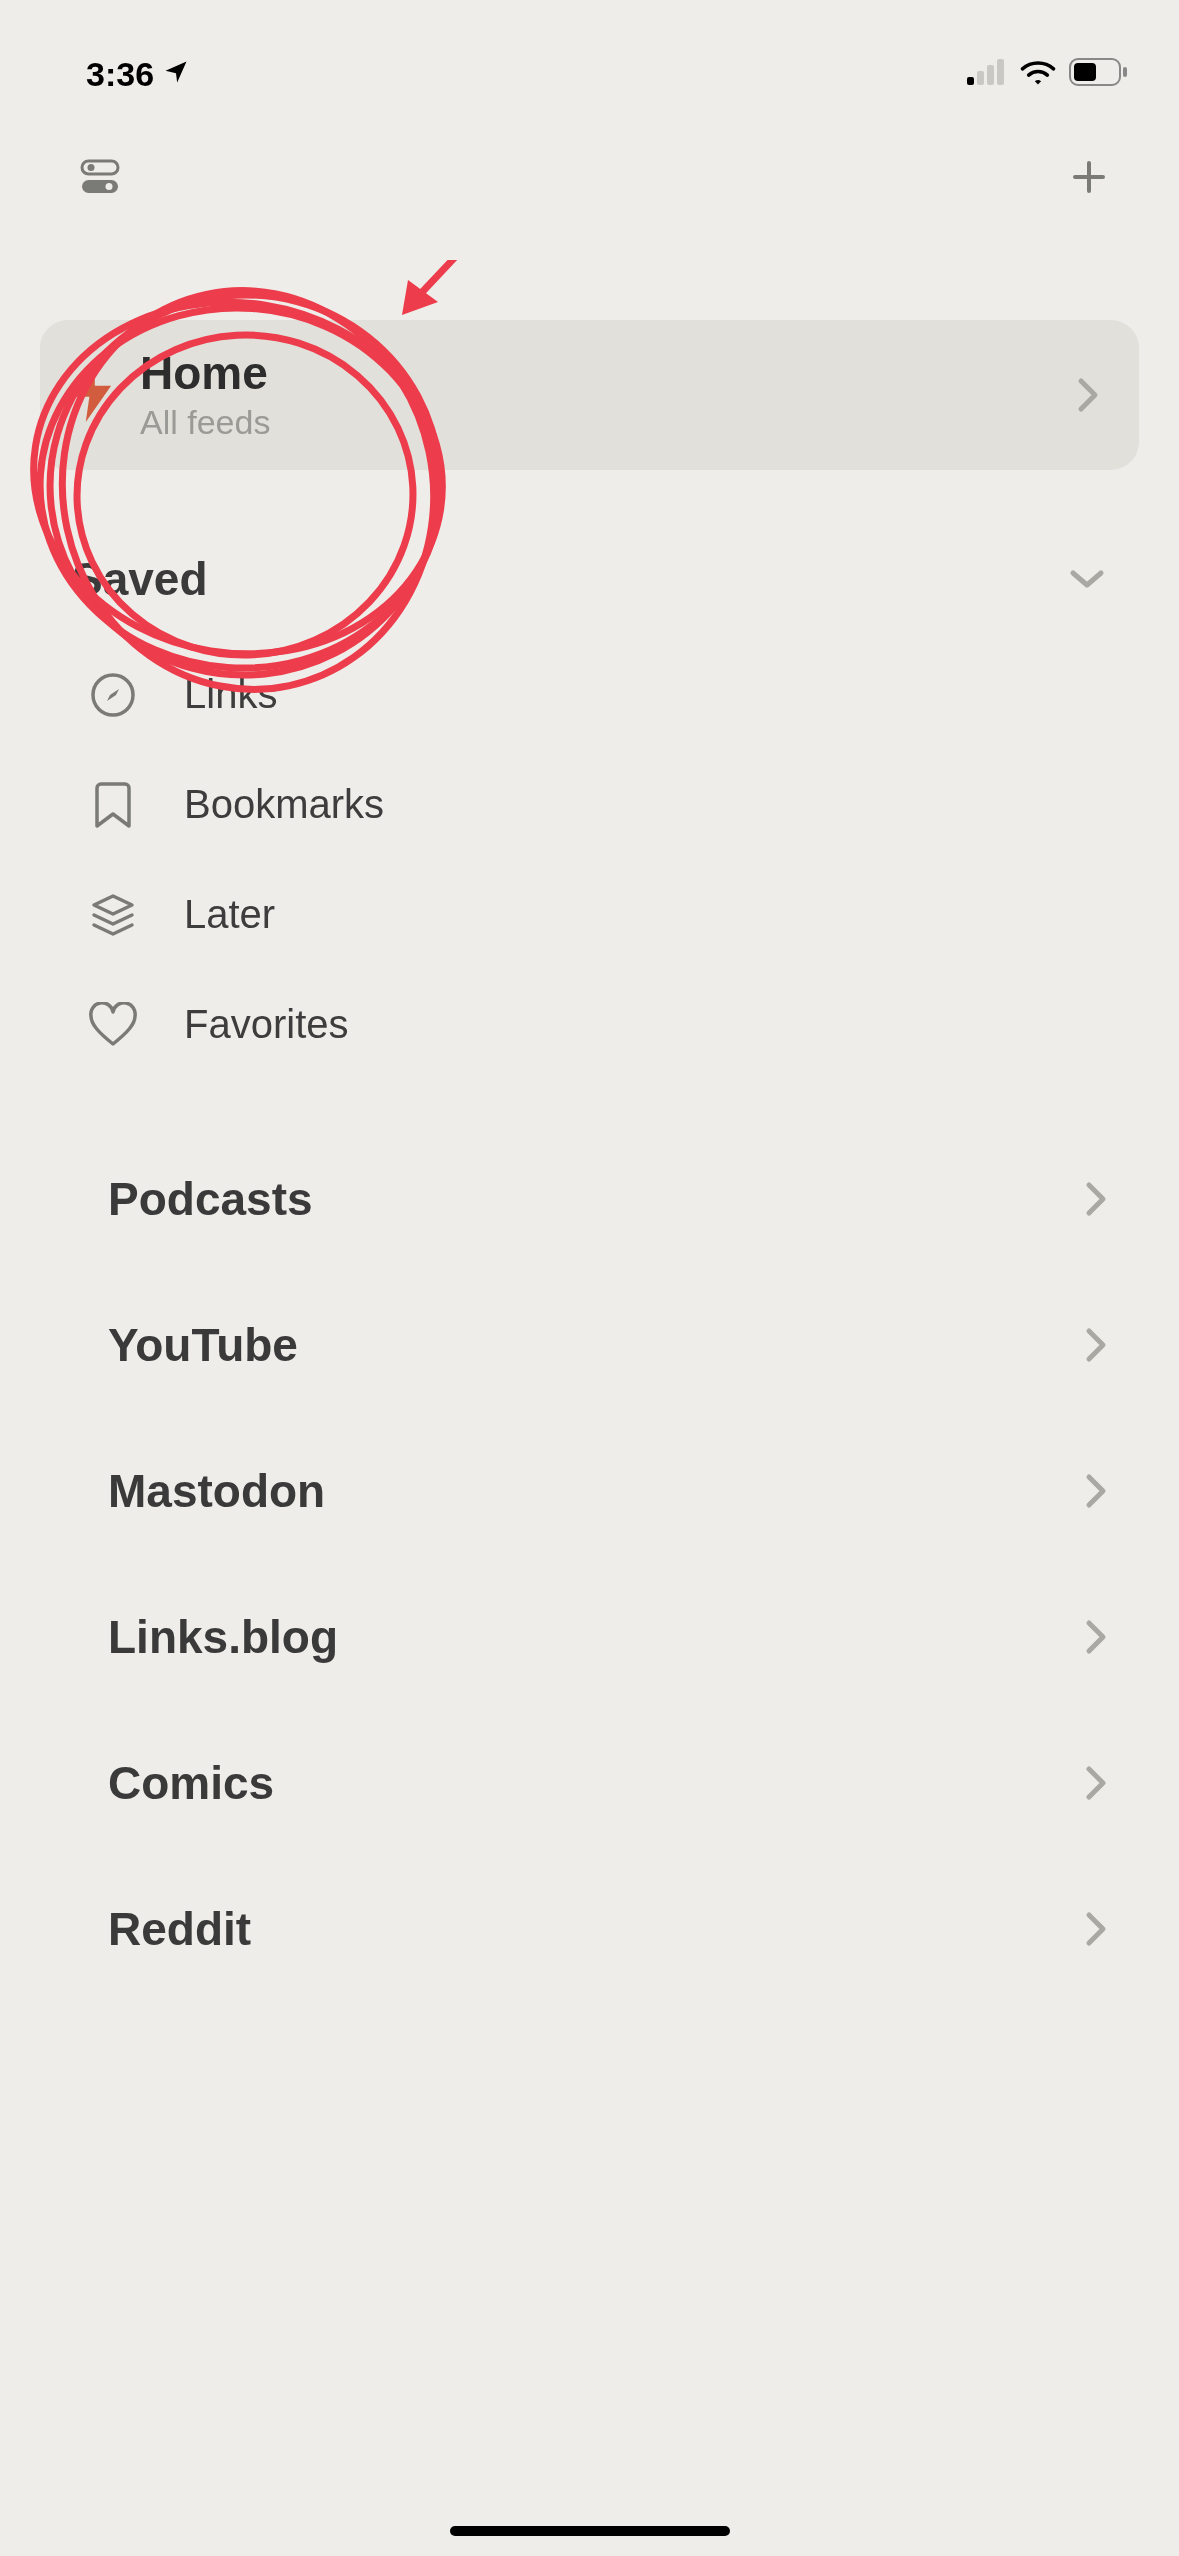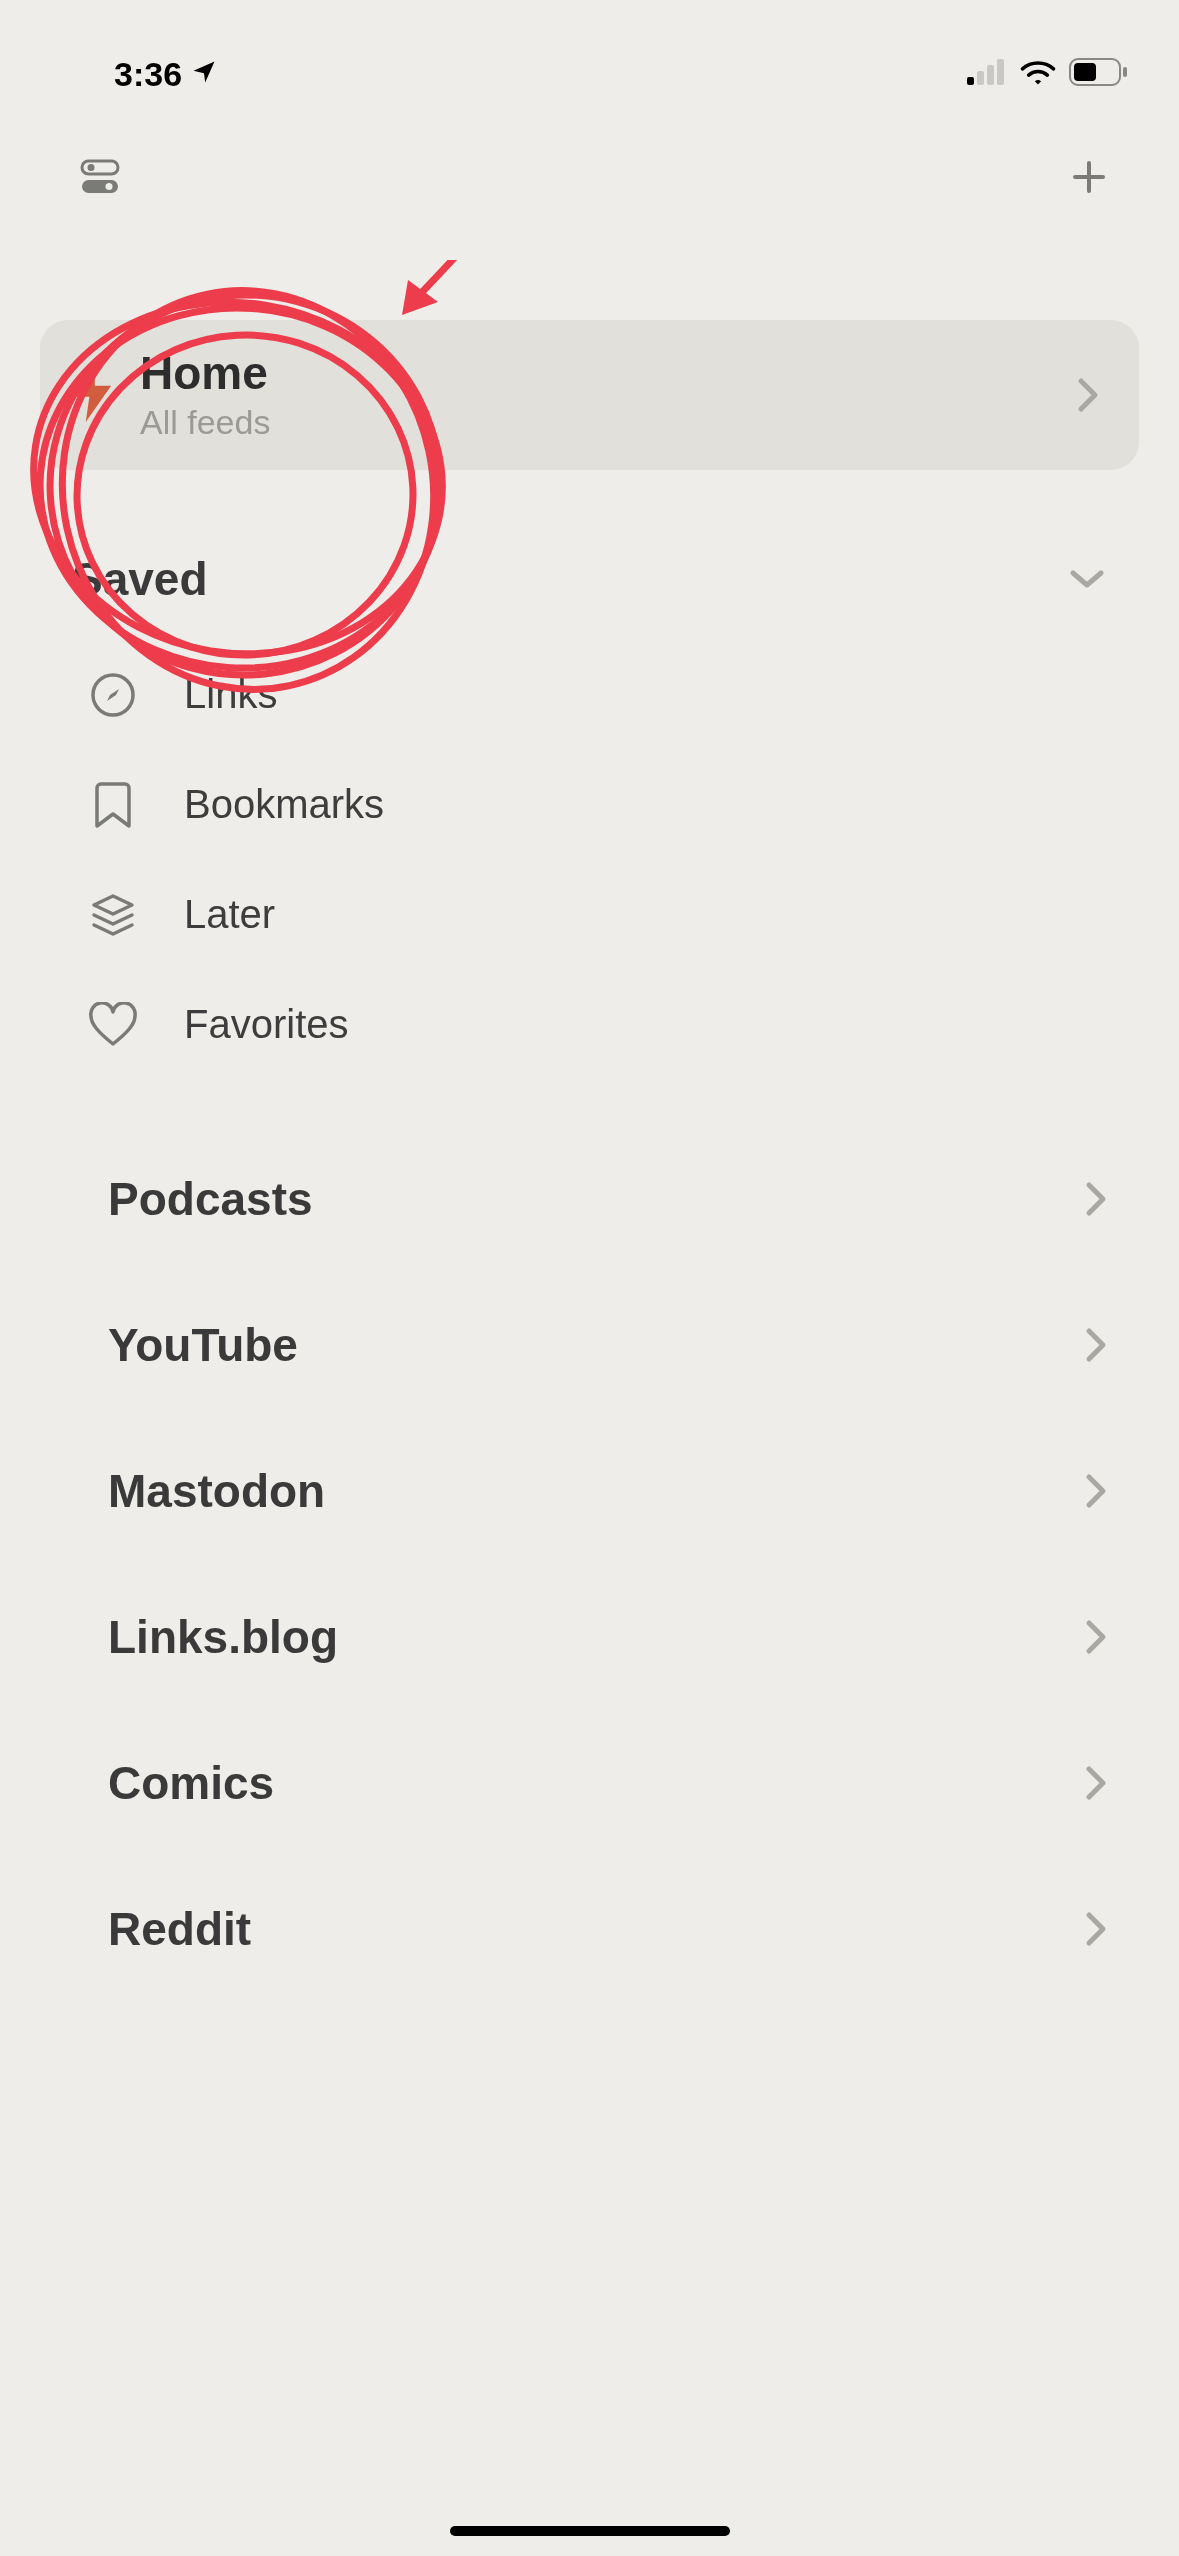--- a/index.html
+++ b/index.html
@@ -14,21 +14,21 @@
       background: #eeede9;
       font-family: -apple-system, BlinkMacSystemFont, 'Segoe UI', sans-serif;
       position: relative;
       overflow: hidden;
     }
     
     .status-bar {
       display: flex;
       justify-content: space-between;
       align-items: center;
-      padding: 28px 50px 0 114px;
+      padding: 28px 50px 0 86px;
       height: 120px;
     }
     .status-left {
       display: flex;
       align-items: center;
       gap: 8px;
     }
     .status-time {
       font-size: 34px;
       font-weight: 600;

